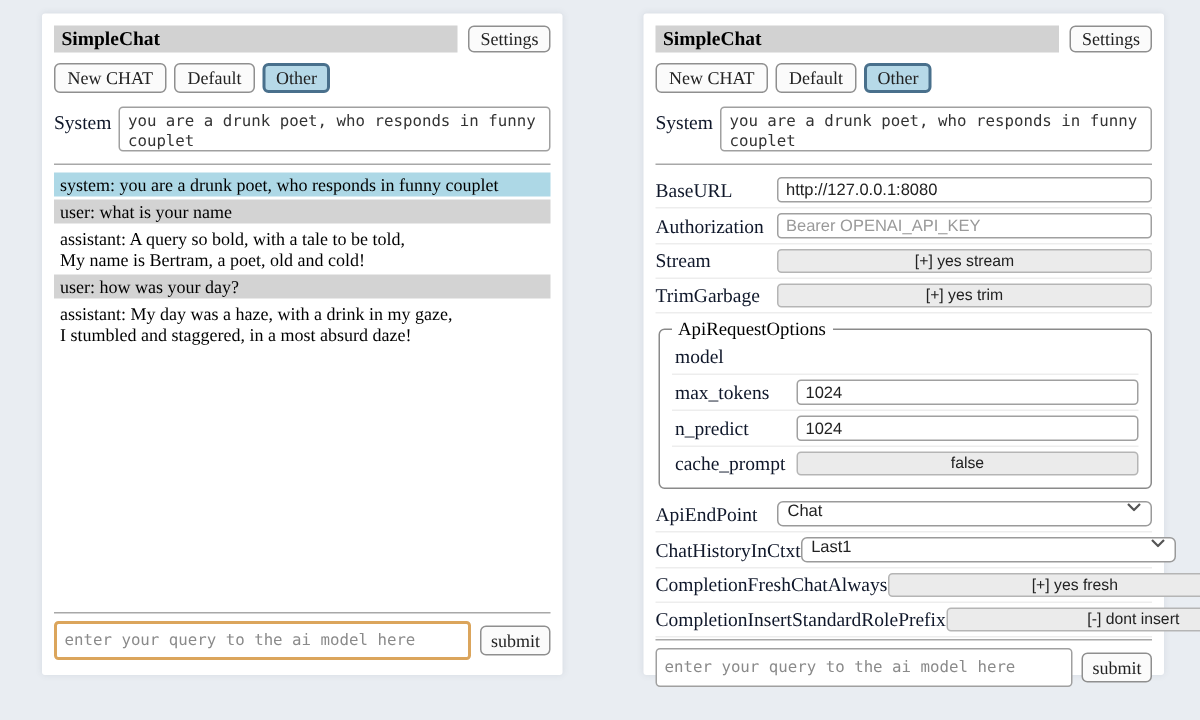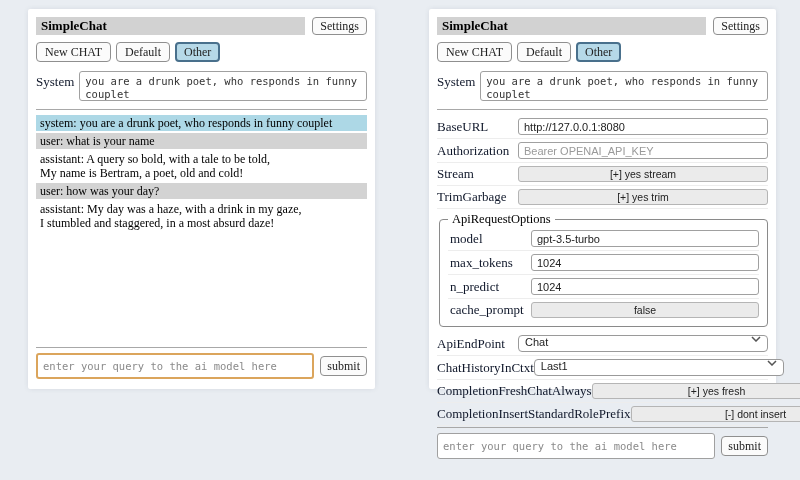--- a/index.html
+++ b/index.html
@@ -6,21 +6,21 @@
   html, body { margin: 0; padding: 0; }
   body {
     width: 800px; height: 480px;
     background: var(--page-bg, #e9edf2);
     display: flex; gap: 54px;
     padding: 9px 28px;
     font-family: "Liberation Serif", serif;
     overflow: hidden;
   }
   .panel {
-    width: 347px; height: 380px;
+    width: 347px; height: 441px;
     background: #ffffff;
     padding: 8px 8px 10px 8px;
     display: flex; flex-direction: column;
     box-shadow: 0 0 5px rgba(60,70,90,0.10);
     border-radius: 2px;
     flex: none;
   }
   
   .titlebar { display: flex; align-items: stretch; gap: 7px; margin-bottom: 7px; }
   .title {
@@ -175,21 +175,20 @@
     </div>
     <div class="srow">
       <span class="label-serif">TrimGarbage</span>
       <button class="ctrl sbtn">[+] yes trim</button>
     </div>
 
     <fieldset class="aro">
       <legend>ApiRequestOptions</legend>
       <div class="srow">
         <span class="label-serif">model</span>
-        <input class="ctrl text-input" spellcheck="false" value="gpt-3.5-turbo" style="">
       </div>
       <div class="srow">
         <span class="label-serif">max_tokens</span>
         <input class="ctrl text-input" spellcheck="false" value="1024" style="">
       </div>
       <div class="srow">
         <span class="label-serif">n_predict</span>
         <input class="ctrl text-input" spellcheck="false" value="1024" style="">
       </div>
       <div class="srow" style="border-bottom:none">

